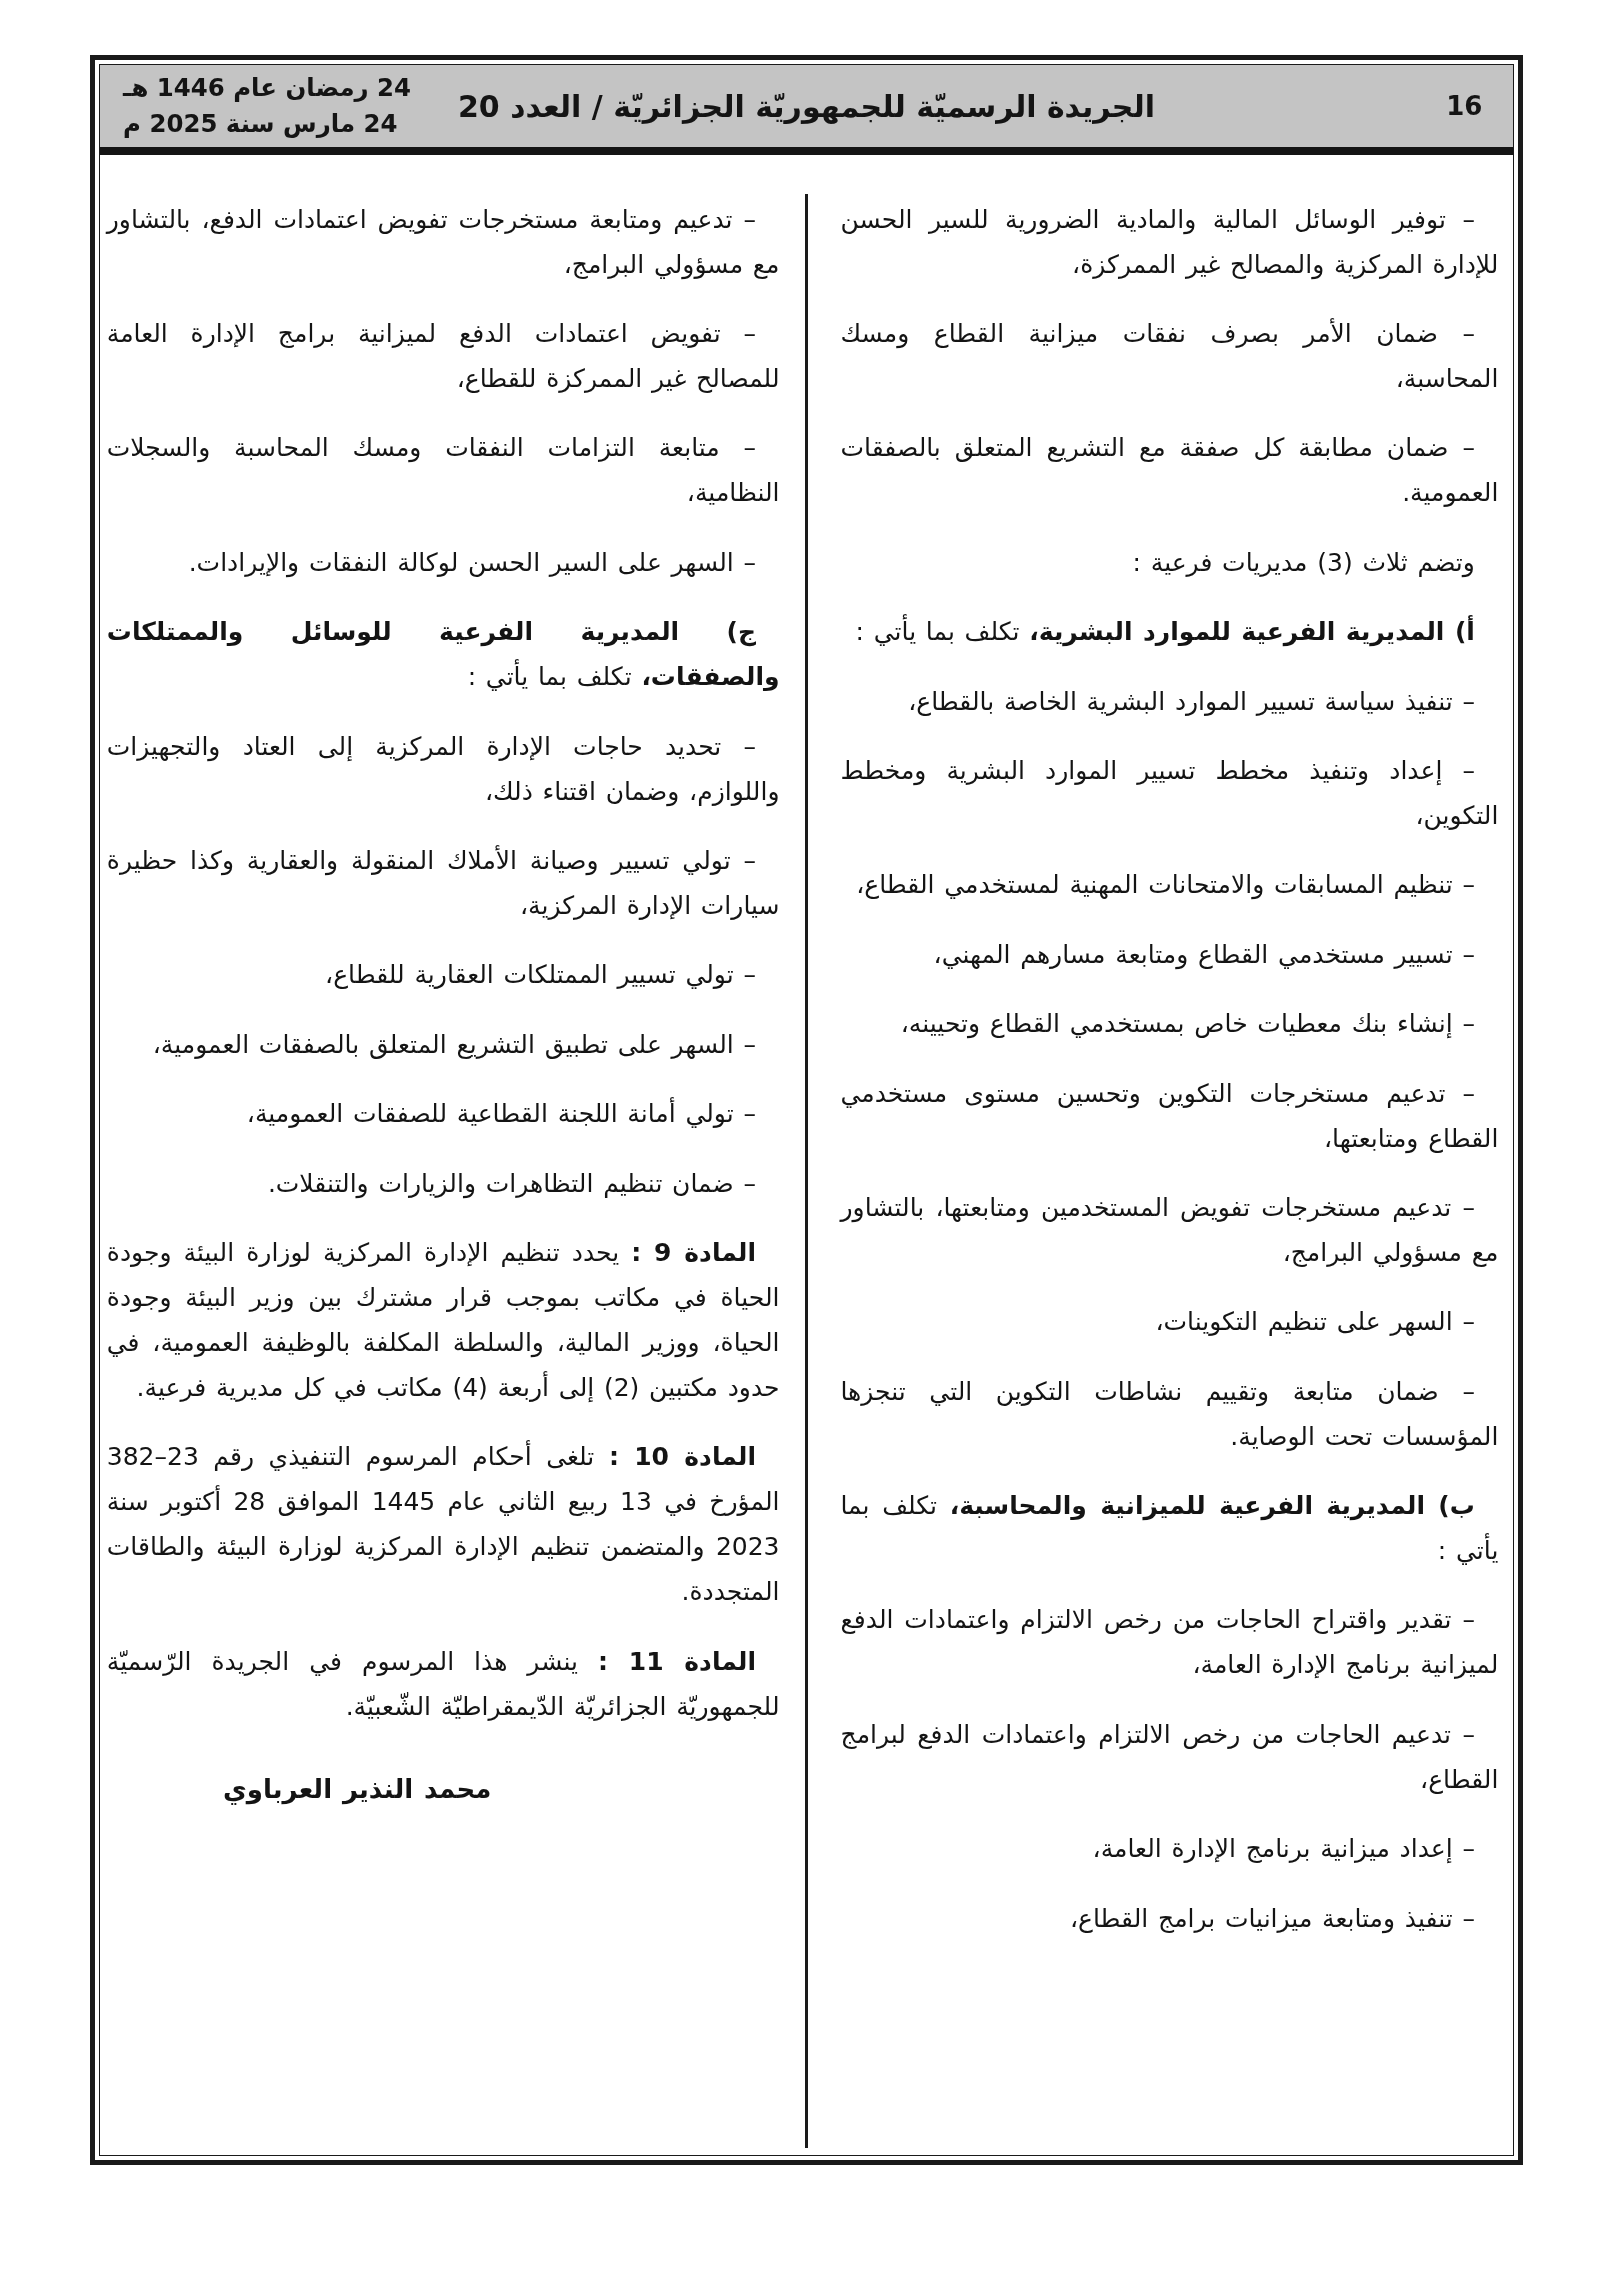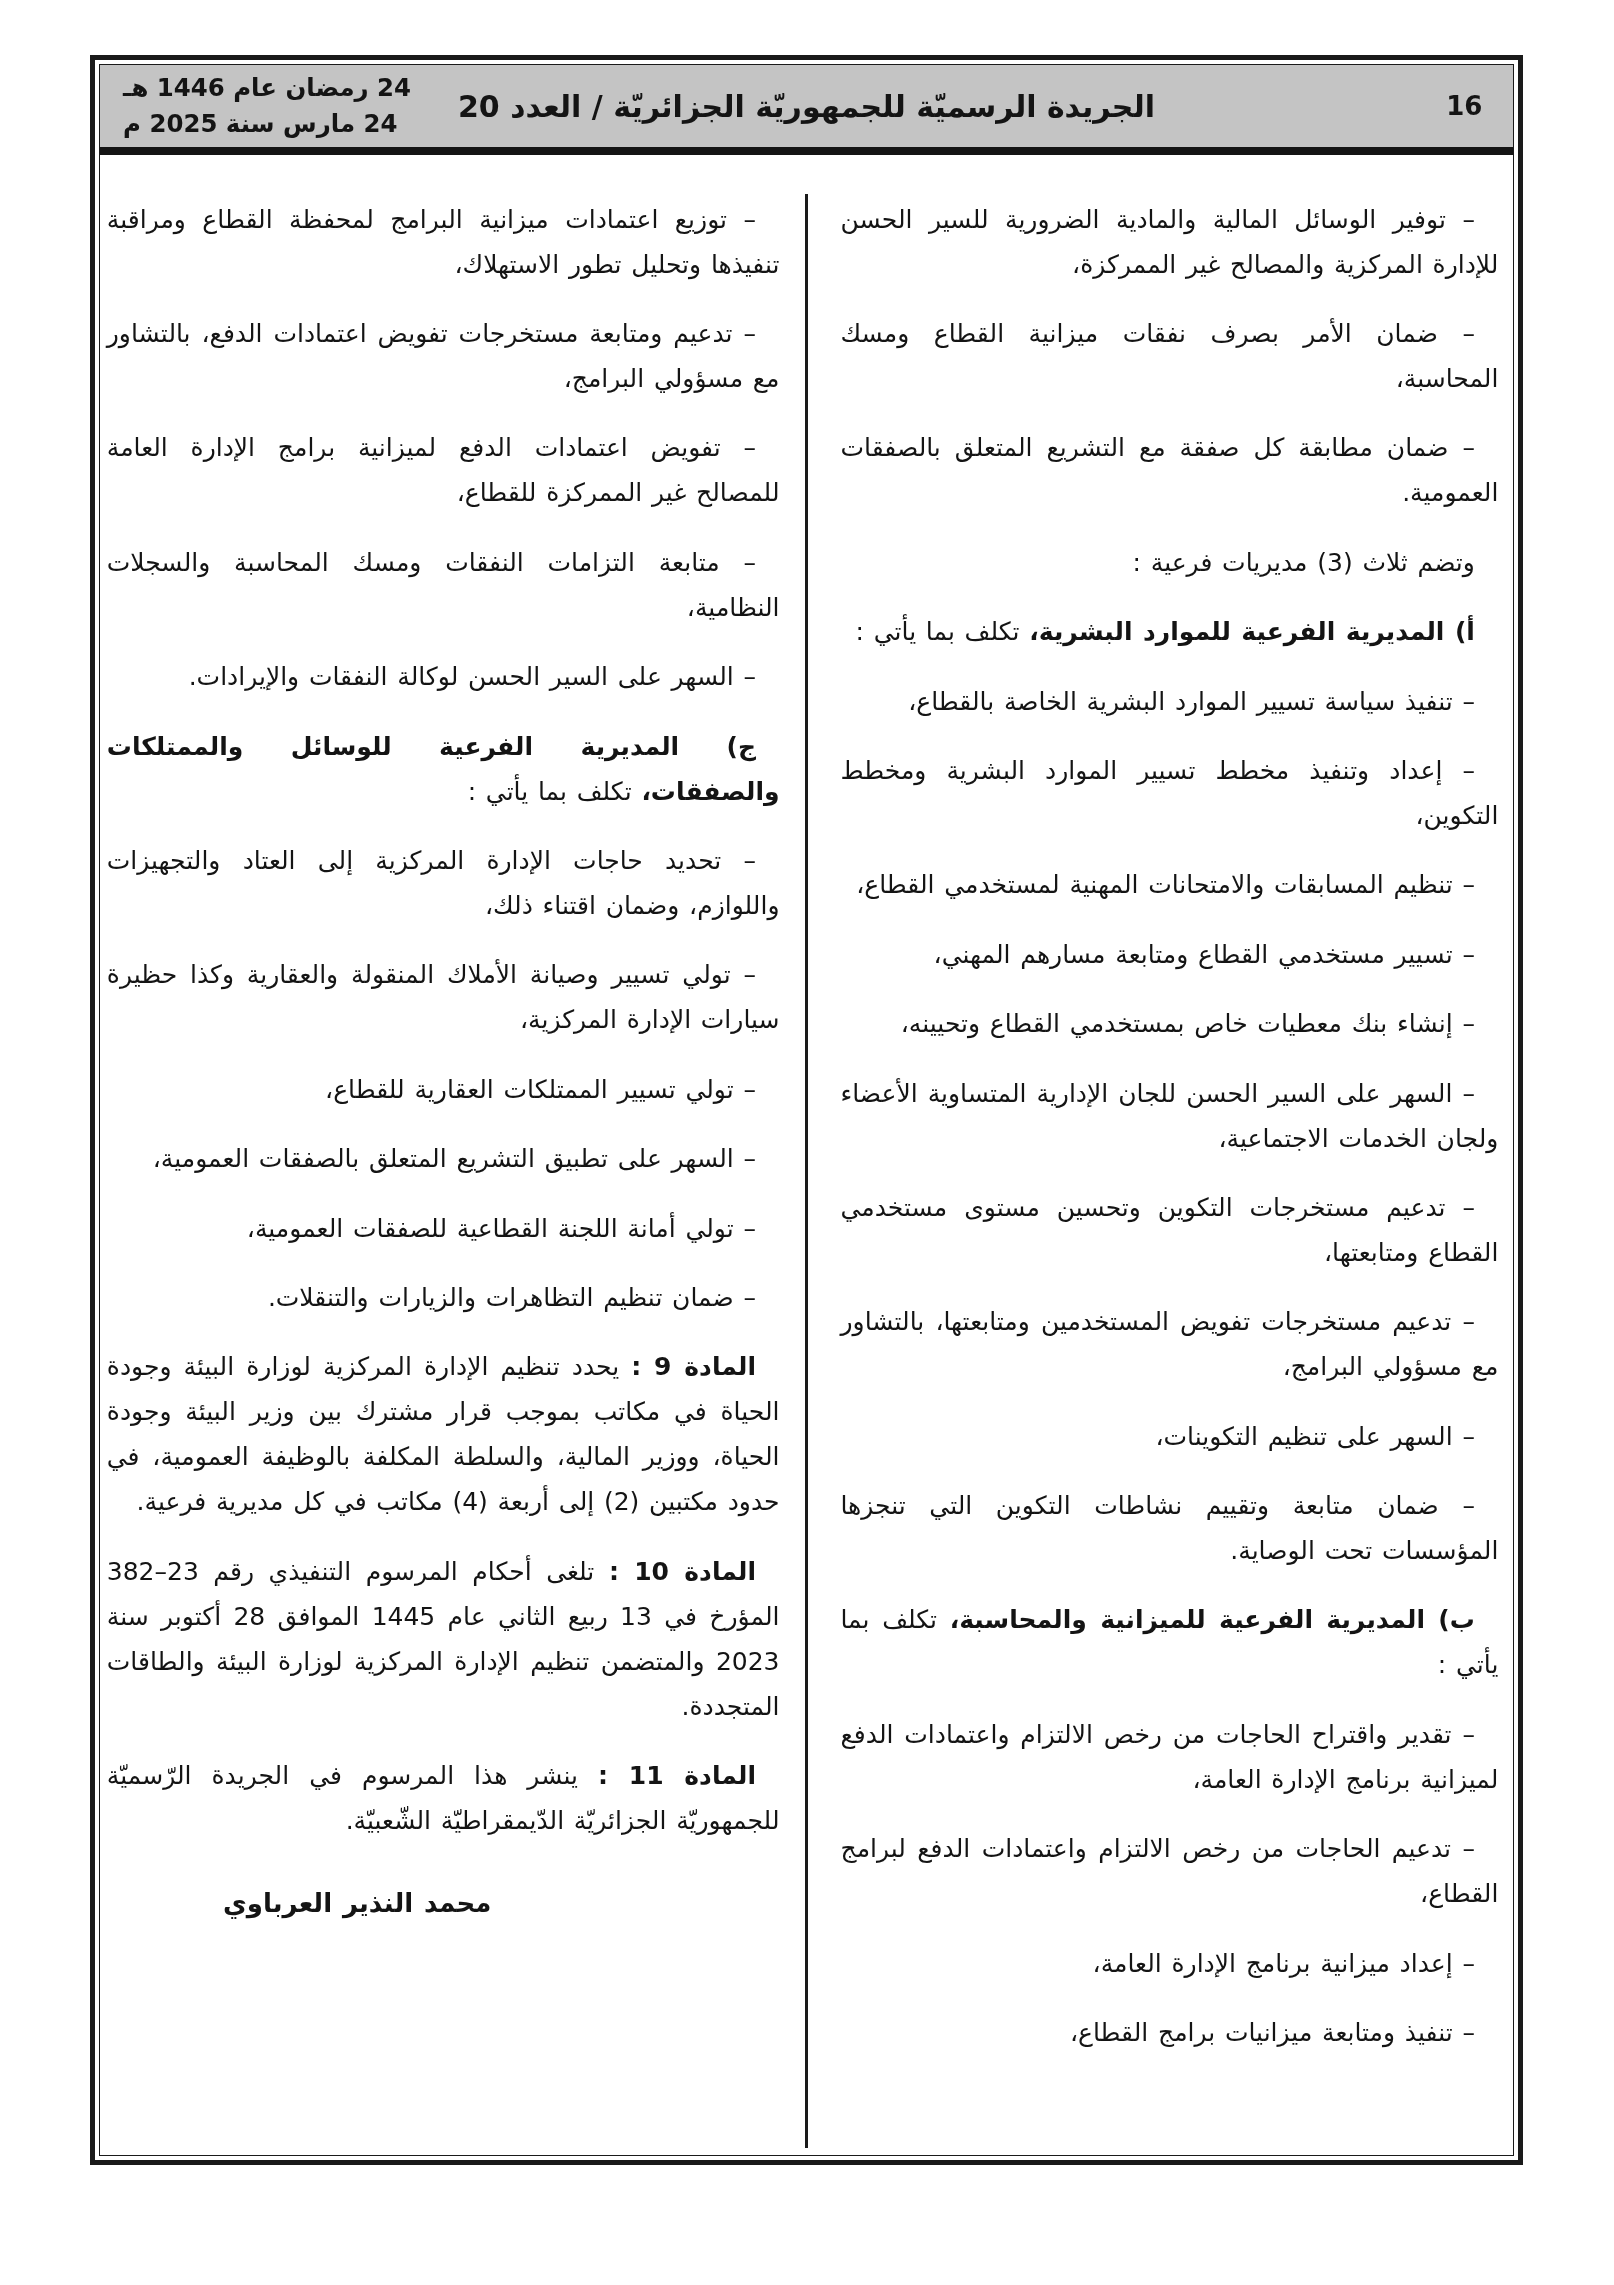--- a/index.html
+++ b/index.html
@@ -73,33 +73,31 @@
             <p class="para item">– توفير الوسائل المالية والمادية الضرورية للسير الحسن للإدارة المركزية والمصالح غير الممركزة،</p>
             <p class="para item">– ضمان الأمر بصرف نفقات ميزانية القطاع ومسك المحاسبة،</p>
             <p class="para item">– ضمان مطابقة كل صفقة مع التشريع المتعلق بالصفقات العمومية.</p>
             <p class="para intro">وتضم ثلاث (3) مديريات فرعية :</p>
             <p class="para heading"><b>أ) المديرية الفرعية للموارد البشرية،</b> تكلف بما يأتي :</p>
             <p class="para item">– تنفيذ سياسة تسيير الموارد البشرية الخاصة بالقطاع،</p>
             <p class="para item">– إعداد وتنفيذ مخطط تسيير الموارد البشرية ومخطط التكوين،</p>
             <p class="para item">– تنظيم المسابقات والامتحانات المهنية لمستخدمي القطاع،</p>
             <p class="para item">– تسيير مستخدمي القطاع ومتابعة مسارهم المهني،</p>
             <p class="para item">– إنشاء بنك معطيات خاص بمستخدمي القطاع وتحيينه،</p>
-            <p class="para item">– السهر على السير الحسن للجان الإدارية المتساوية الأعضاء ولجان الخدمات الاجتماعية،</p>
             <p class="para item">– تدعيم مستخرجات التكوين وتحسين مستوى مستخدمي القطاع ومتابعتها،</p>
             <p class="para item">– تدعيم مستخرجات تفويض المستخدمين ومتابعتها، بالتشاور مع مسؤولي البرامج،</p>
             <p class="para item">– السهر على تنظيم التكوينات،</p>
             <p class="para item">– ضمان متابعة وتقييم نشاطات التكوين التي تنجزها المؤسسات تحت الوصاية.</p>
             <p class="para heading"><b>ب) المديرية الفرعية للميزانية والمحاسبة،</b> تكلف بما يأتي :</p>
             <p class="para item">– تقدير واقتراح الحاجات من رخص الالتزام واعتمادات الدفع لميزانية برنامج الإدارة العامة،</p>
             <p class="para item">– تدعيم الحاجات من رخص الالتزام واعتمادات الدفع لبرامج القطاع،</p>
             <p class="para item">– إعداد ميزانية برنامج الإدارة العامة،</p>
             <p class="para item">– تنفيذ ومتابعة ميزانيات برامج القطاع،</p>
           </div>
         <div class="col col-left">
-            <p class="para item">– توزيع اعتمادات ميزانية البرامج لمحفظة القطاع ومراقبة تنفيذها وتحليل تطور الاستهلاك،</p>
             <p class="para item">– تدعيم ومتابعة مستخرجات تفويض اعتمادات الدفع، بالتشاور مع مسؤولي البرامج،</p>
             <p class="para item">– تفويض اعتمادات الدفع لميزانية برامج الإدارة العامة للمصالح غير الممركزة للقطاع،</p>
             <p class="para item">– متابعة التزامات النفقات ومسك المحاسبة والسجلات النظامية،</p>
             <p class="para item">– السهر على السير الحسن لوكالة النفقات والإيرادات.</p>
             <p class="para heading"><b>ج) المديرية الفرعية للوسائل والممتلكات والصفقات،</b> تكلف بما يأتي :</p>
             <p class="para item">– تحديد حاجات الإدارة المركزية إلى العتاد والتجهيزات واللوازم، وضمان اقتناء ذلك،</p>
             <p class="para item">– تولي تسيير وصيانة الأملاك المنقولة والعقارية وكذا حظيرة سيارات الإدارة المركزية،</p>
             <p class="para item">– تولي تسيير الممتلكات العقارية للقطاع،</p>
             <p class="para item">– السهر على تطبيق التشريع المتعلق بالصفقات العمومية،</p>
             <p class="para item">– تولي أمانة اللجنة القطاعية للصفقات العمومية،</p>

